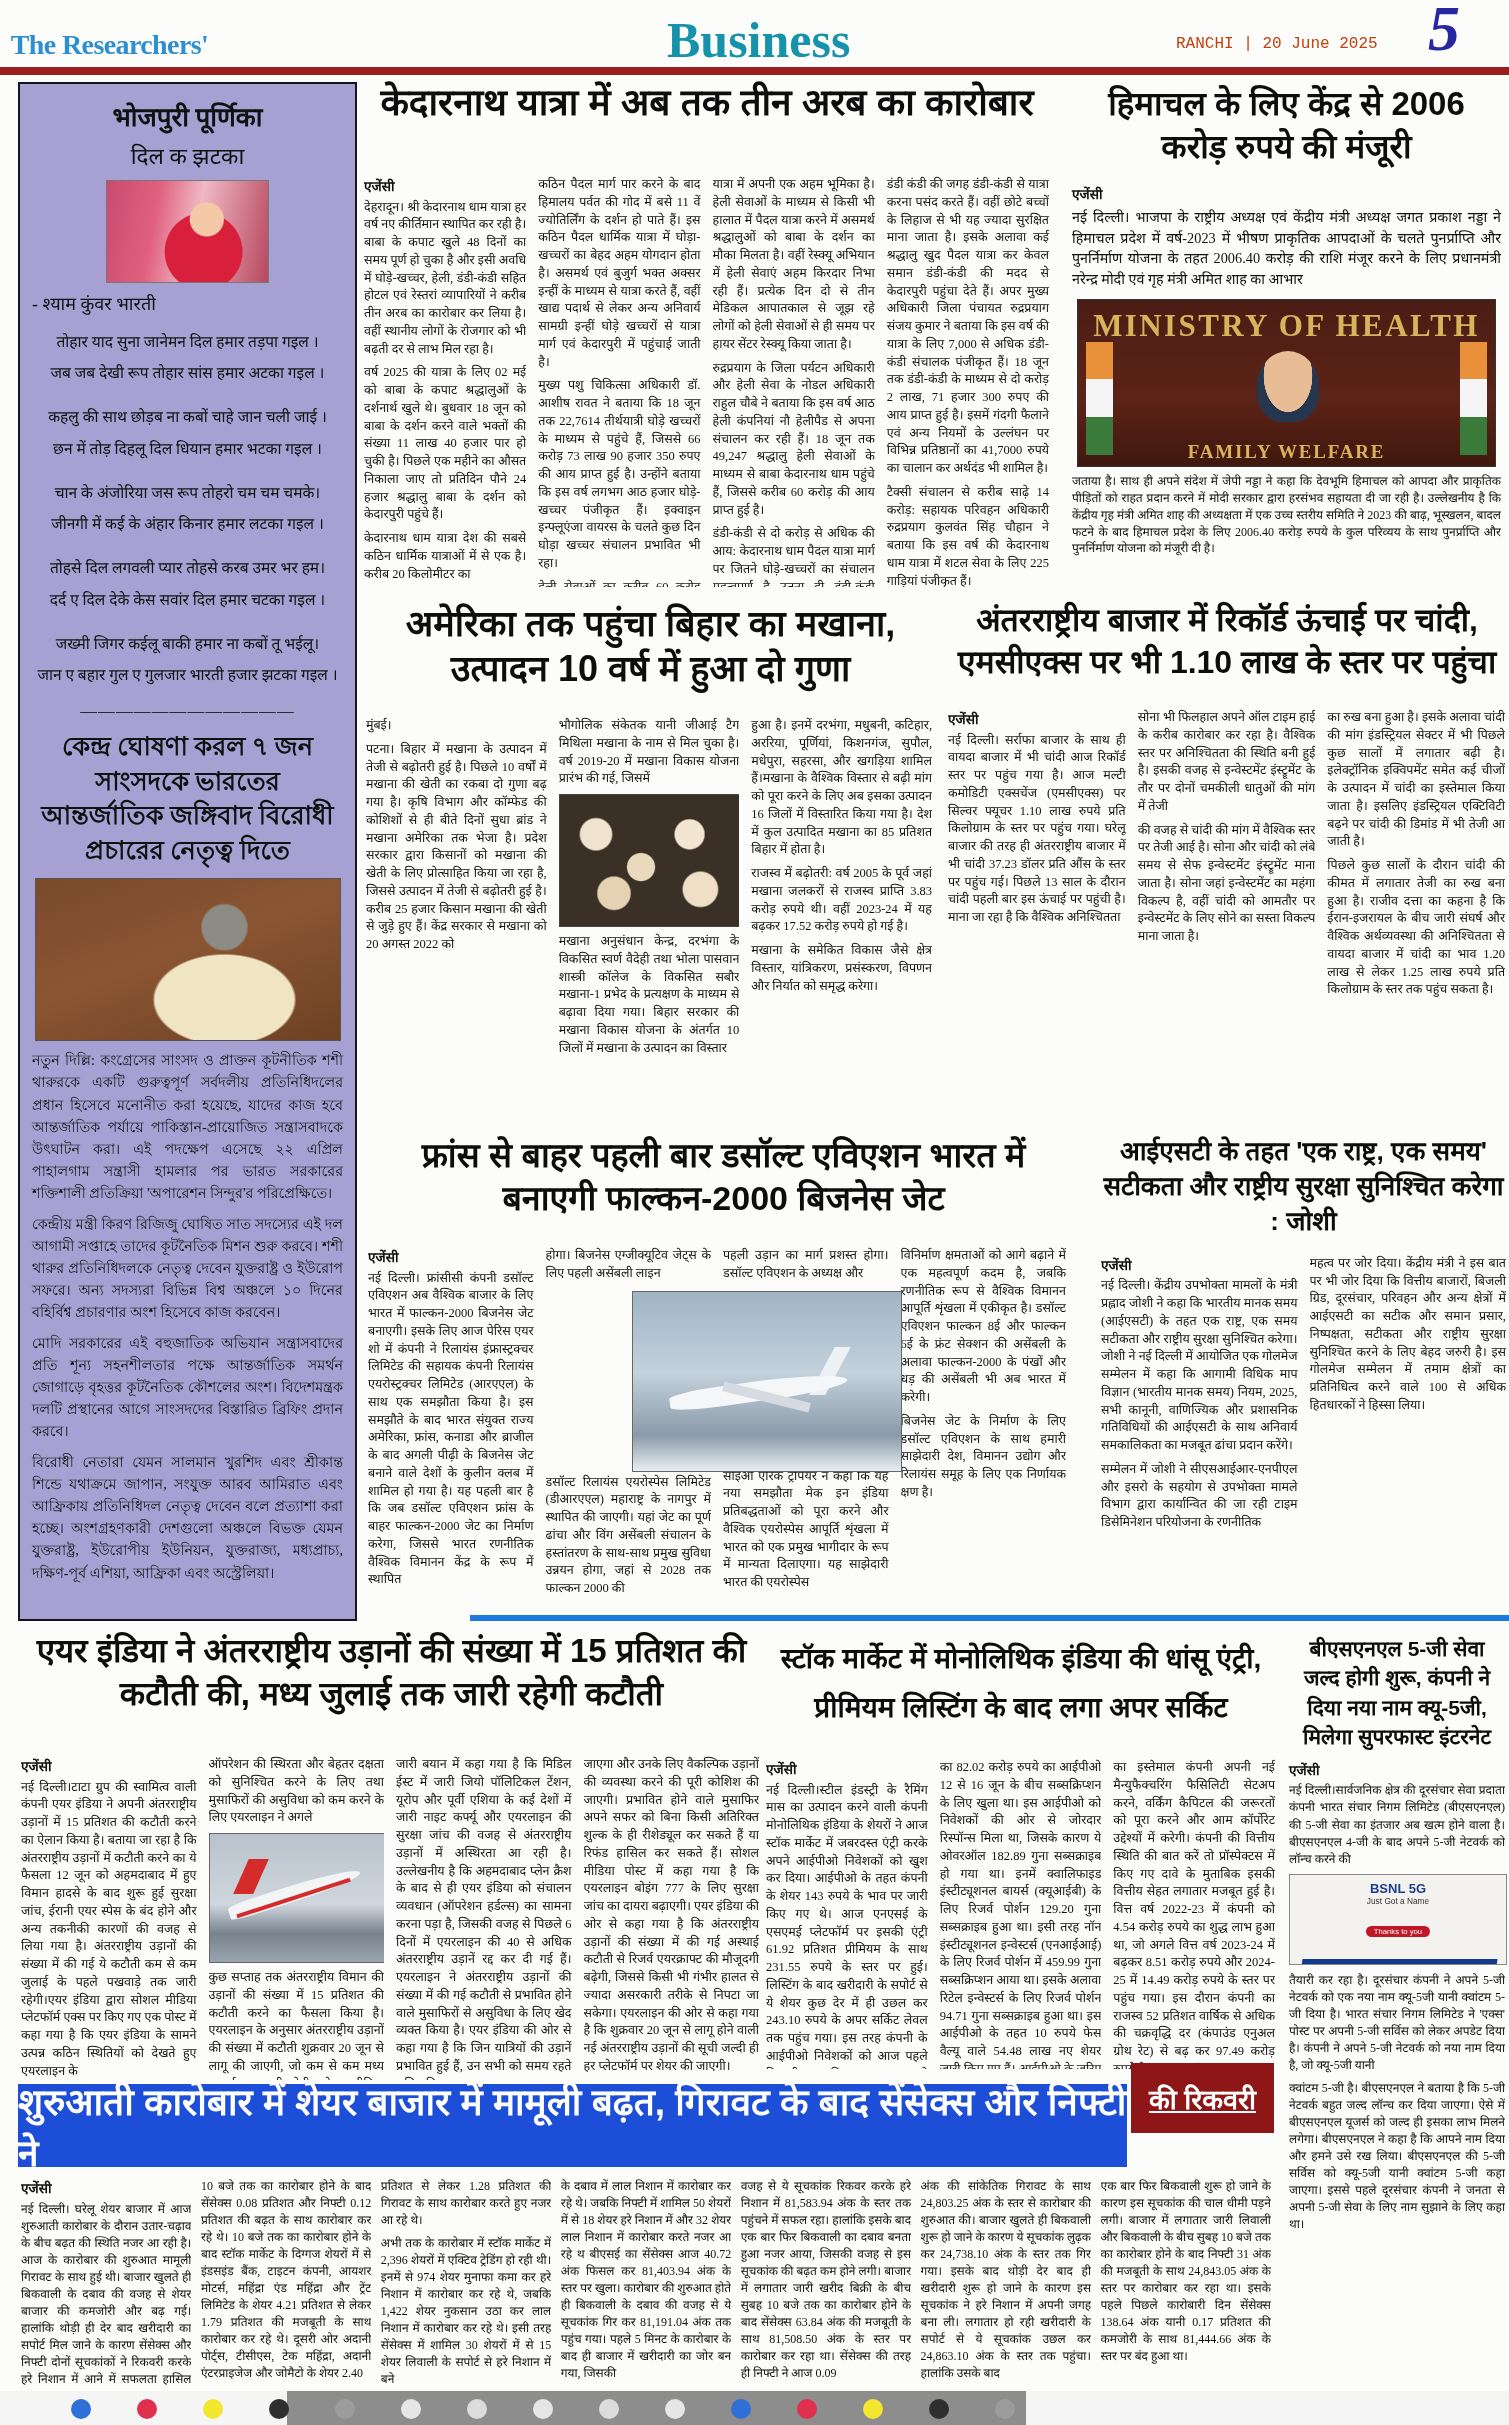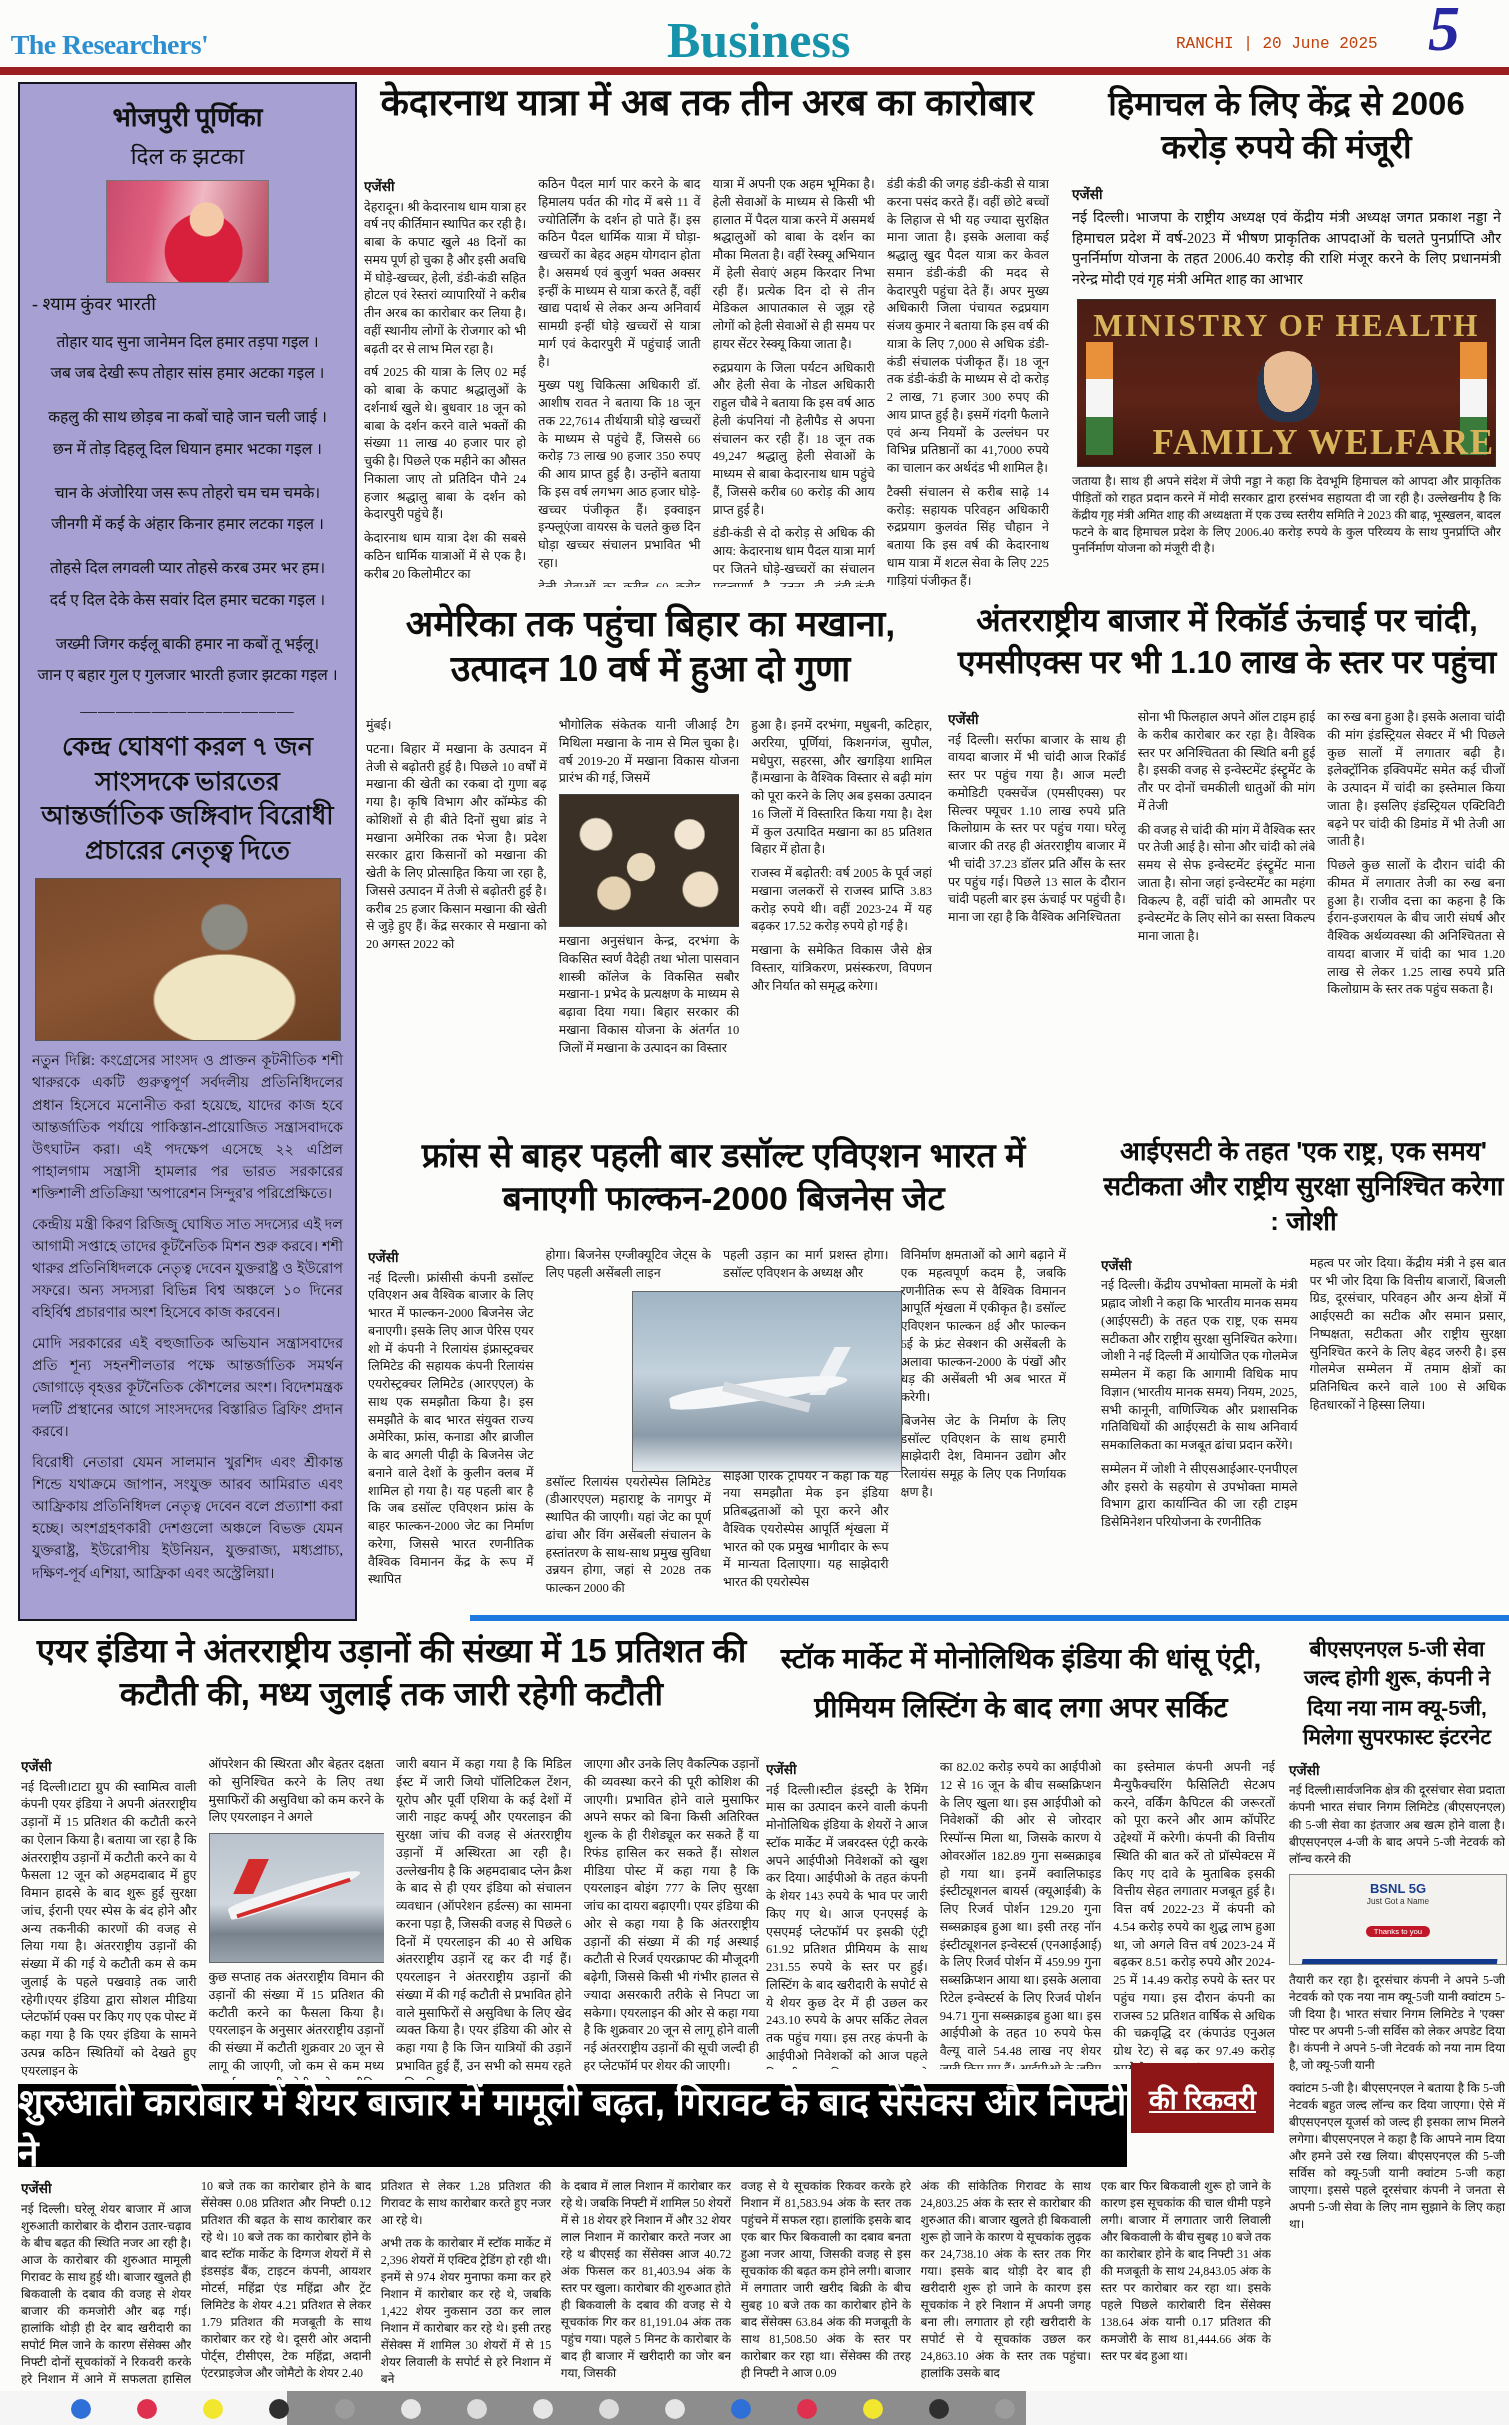--- a/index.html
+++ b/index.html
@@ -36,21 +36,21 @@
   .headline{font-family:"Liberation Sans",sans-serif;font-weight:bold;color:#0d0d0d;text-align:center;}
   .agency{font-weight:bold;font-size:13.7px;margin:0 0 3.6px 0;}
   .cols{display:flex;gap:12px;overflow:hidden;}
   .col{flex:1;overflow:hidden;}
   .col p{font-size:12.5px;line-height:1.42;text-align:justify;margin:0 0 6px 0;}
   .small p{font-size:12px;}
   .spacer310{height:185px;} .spacer300{height:179px;}
   
   .nadda-photo{width:417px;height:166px;background:linear-gradient(180deg,#4a1d14 0%,#5d2317 60%,#3f180e 100%);border:0.6px solid #333;position:relative;color:#d8b35c;text-align:center;font-family:"Liberation Serif",serif;}
   .nadda-photo .l1{font-size:31px;font-weight:bold;letter-spacing:2.4px;padding-top:8px;}
-  .nadda-photo .l2{font-size:35px;font-weight:bold;letter-spacing:1.8px;position:absolute;bottom:3.6px;width:100%;text-align:right;}
+  .nadda-photo .l2{font-size:19px;font-weight:bold;letter-spacing:1.8px;position:absolute;bottom:3.6px;width:100%;}
   .nadda-face{position:absolute;left:179px;top:51px;width:62px;height:71px;background:radial-gradient(ellipse at 50% 35%,#e8bd95 0 55%,#26364e 56%);border-radius:50% 50% 40% 40%;}
   .flag{position:absolute;top:42px;width:27px;height:113px;background:linear-gradient(180deg,#e8903a 33%,#f5f5f5 33% 66%,#3a7a3a 66%);}
   .makhana-photo{width:100%;height:131px;background:
      radial-gradient(circle at 20% 30%,#efe3cf 0 9%,transparent 10%),
      radial-gradient(circle at 45% 55%,#e9d9bd 0 11%,transparent 12%),
      radial-gradient(circle at 72% 30%,#f2e6d2 0 9%,transparent 10%),
      radial-gradient(circle at 30% 75%,#e4d2b2 0 10%,transparent 11%),
      radial-gradient(circle at 78% 72%,#eedfc6 0 10%,transparent 11%),
      #3a3026;border:0.6px solid #444;}
   .jet-photo{width:268px;height:179px;background:linear-gradient(180deg,#9fb4c4 0%,#c3d2dc 45%,#8a9aa8 80%,#e8eef2 100%);border:0.6px solid #666;position:relative;overflow:hidden;}
@@ -60,21 +60,21 @@
   .ai-photo{width:100%;height:128px;background:linear-gradient(180deg,#b9c2cc 0%,#cfd6dd 55%,#77828d 78%,#9aa4ae 100%);position:relative;border:0.6px solid #666;overflow:hidden;}
   .ai-body{position:absolute;left:16.7px;top:51px;width:137px;height:15.5px;background:#f3f4f6;border-radius:30% 90% 70% 30%;transform:rotate(-18deg);}
   .ai-tail{position:absolute;left:31px;top:25px;width:20px;height:35px;background:#d42b2b;transform:skewX(-24deg);}
   .ai-stripe{position:absolute;left:24px;top:62px;width:119px;height:3.6px;background:#d42b2b;transform:rotate(-18deg);}
   .bsnl-ad{width:100%;height:89px;background:#f4f2ee;border:0.6px solid #888;text-align:center;font-family:"Liberation Sans",sans-serif;overflow:hidden;}
   .bsnl-ad .t1{color:#1b3f8f;font-weight:bold;font-size:13px;margin-top:6px;}
   .bsnl-ad .t2{color:#333;font-size:8.3px;}
   .bsnl-ad .pill{display:inline-block;background:#c01828;color:#fff;font-size:7.7px;border-radius:6px;padding:1.2px 8.3px;margin:20px 0;}
   .bsnl-ad .band{background:#123a8c;color:#fff;font-weight:bold;font-size:15.5px;margin:2.4px 10.7px;padding:1.8px 0;transform:skewX(-8deg);}
   
-  .banner{background:#000000;color:#fff;display:flex;align-items:center;justify-content:center;}
+  .banner{background:#1d4ed8;color:#fff;display:flex;align-items:center;justify-content:center;}
   .banner-text{font-family:"Liberation Sans",sans-serif;font-weight:bold;font-size:37px;}
   .recovery-box{background:#8e1616;color:#fff;display:flex;align-items:center;justify-content:center;font-family:"Liberation Sans",sans-serif;font-weight:bold;font-size:27px;}
   
   #dots-strip{left:0;top:2391px;width:1509px;height:35px;background:linear-gradient(90deg,#f5f5f5 0 19%,#8d8d8d 19% 68%,#f5f5f5 68% 100%);display:flex;align-items:center;gap:46px;padding-left:71px;box-sizing:border-box;}
   .dot{width:20px;height:20px;border-radius:50%;display:inline-block;flex:0 0 auto;}
 </style>
 </head>
 <body>
 
 <div id="page">

